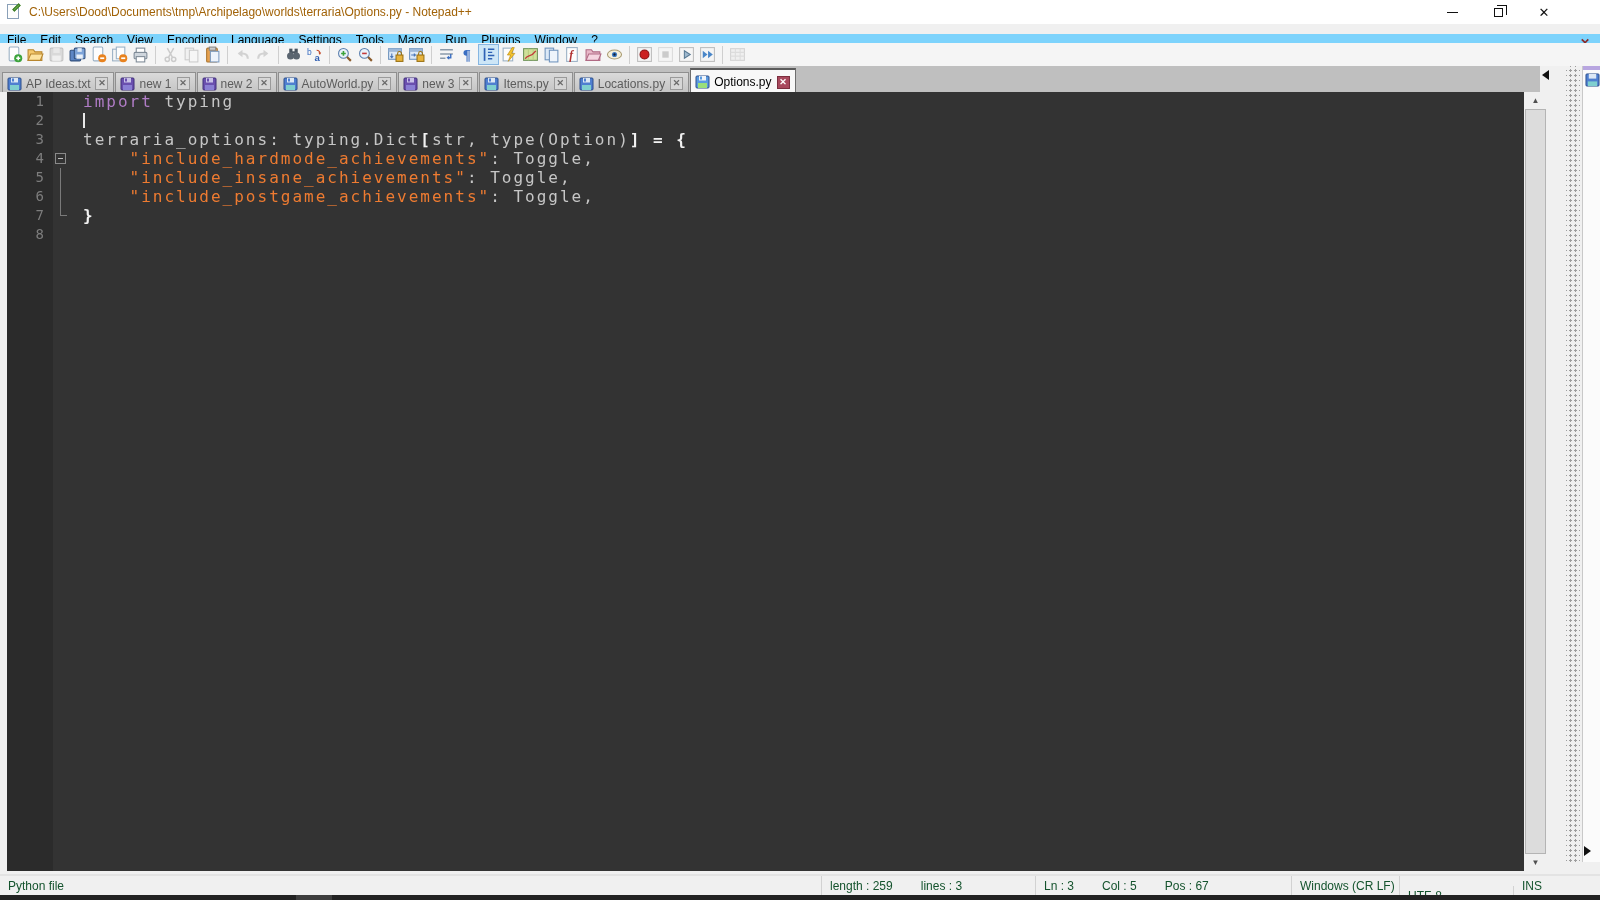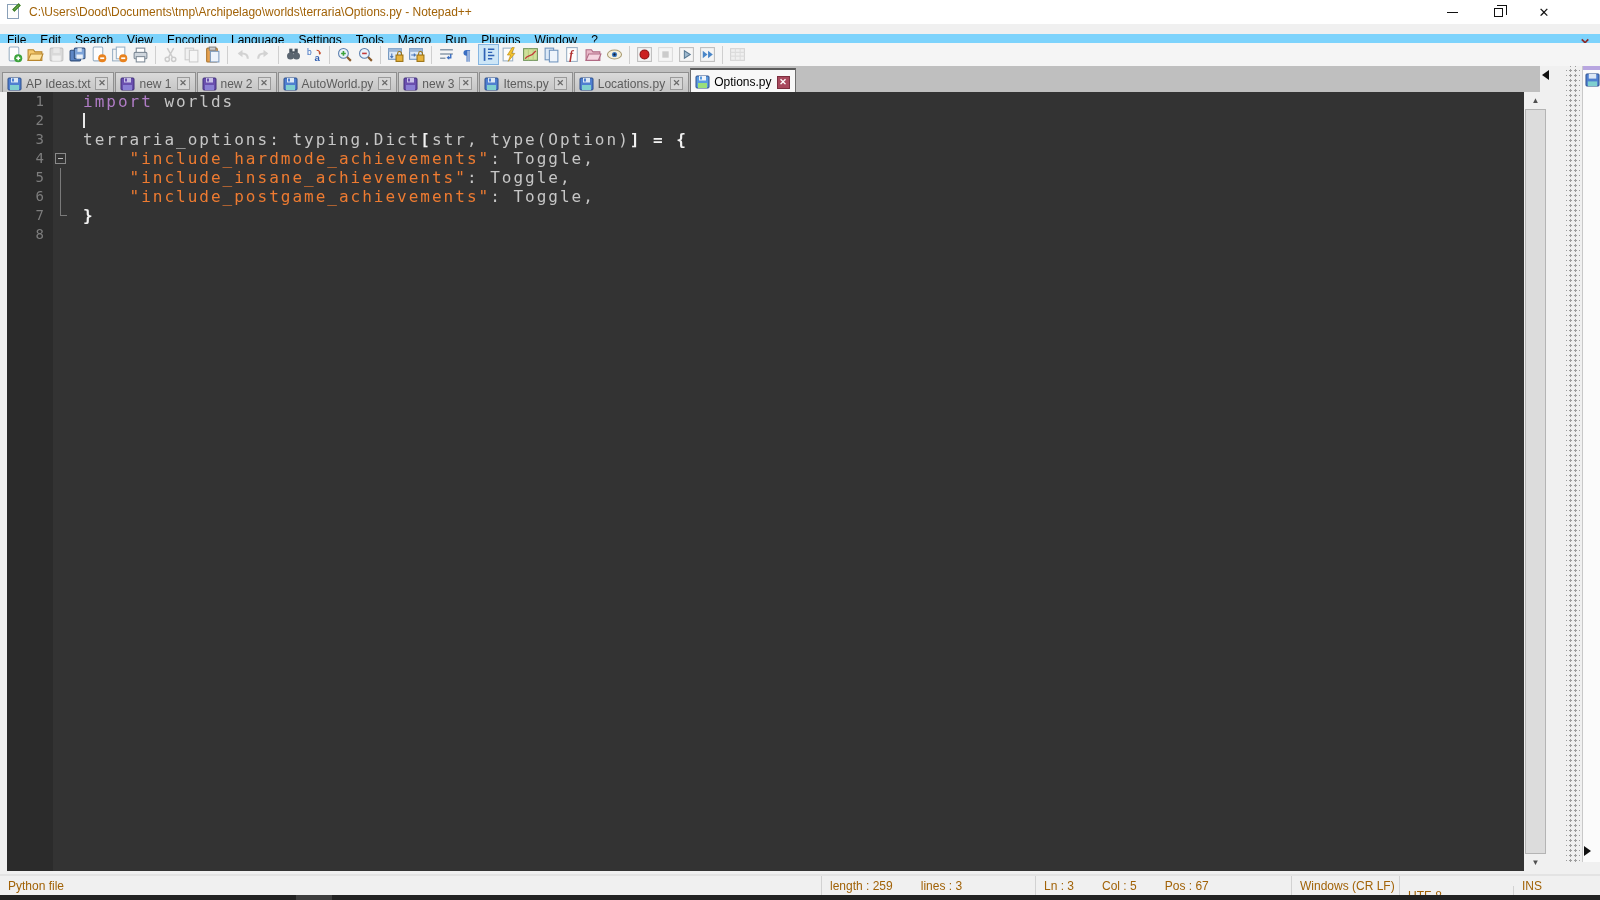--- a/index.html
+++ b/index.html
@@ -73,21 +73,21 @@
   .right-strip { position:absolute; left:1556px; top:66px; width:44px; height:796px; background:#f0f0f0; z-index:5; }
   .tab-scroll-left { position:absolute; left:-14px; top:4px; width:0; height:0; border-top:5px solid transparent; border-bottom:5px solid transparent; border-right:7px solid #111; }
   .grip { position:absolute; left:10px; top:0; width:14px; height:100%;
           background-image:radial-gradient(#9d9d9d 1px, transparent 1.3px); background-size:5px 5px; background-position:2px 2px; }
   .sliver { position:absolute; left:26px; top:0; width:18px; height:100%; background:#fbfbfb; border-left:1px solid #c9c9c9; }
   .sliver-tab-top { position:absolute; left:0; top:0; width:18px; height:4px; background:#b8a6e0; }
   .sliver-floppy { position:absolute; left:2px; top:7px; }
   .panel-scroll-right { position:absolute; left:28px; bottom:6px; width:0; height:0; border-top:5px solid transparent; border-bottom:5px solid transparent; border-left:7px solid #111; }
 
   
-  .statusbar { position:absolute; left:0; top:874px; width:1600px; height:21px; background:#f0f0f0; border-top:2px solid #e3e3e3; display:flex; align-items:center; color:#a16207; }
+  .statusbar { position:absolute; left:0; top:874px; width:1600px; height:21px; background:#f0f0f0; border-top:2px solid #e3e3e3; display:flex; align-items:center; color:#14532d; }
   .sb-seg { height:100%; display:flex; align-items:center; padding:0 8px; border-right:1px solid #d2d2d2; white-space:nowrap; }
   .sb-seg.first { width:822px; }
   .sb-gap { margin-left:28px; }
 
   .taskbar-edge { position:absolute; left:0; top:895px; width:1600px; height:5px; background:#222; }
   .taskbar-edge .lit { position:absolute; left:296px; top:0; width:36px; height:5px; background:#3d3d3d; }
 </style>
 </head>
 <body>
 
@@ -465,21 +465,21 @@
         <div class="fold-row">
           <div class="fold-vline"></div>
         </div>
         <div class="fold-row">
           <div class="fold-vline half"></div>
           <div class="fold-corner"></div>
         </div>
         <div class="fold-row"></div>
       </div>
     <div class="codecol">
-        <div class="code-row"><span class="tok-keyword">import</span><span class="tok-default"> worlds</span></div>
+        <div class="code-row"><span class="tok-keyword">import</span><span class="tok-default"> typing</span></div>
         <div class="code-row"><div class="caret"></div></div>
         <div class="code-row"><span class="tok-default">terraria_options: typing.Dict</span><span class="tok-operator">[</span><span class="tok-default">str, type(Option)</span><span class="tok-operator">]</span><span class="tok-operator"> = {</span></div>
         <div class="code-row"><span class="tok-default">    </span><span class="tok-string">"include_hardmode_achievements"</span><span class="tok-default">: Toggle,</span></div>
         <div class="code-row"><span class="tok-default">    </span><span class="tok-string">"include_insane_achievements"</span><span class="tok-default">: Toggle,</span></div>
         <div class="code-row"><span class="tok-default">    </span><span class="tok-string">"include_postgame_achievements"</span><span class="tok-default">: Toggle,</span></div>
         <div class="code-row"><span class="tok-operator">}</span></div>
       </div>
   </div>
   <div class="vscroll">
     <div class="vs-arrow" style="top:0;">▲</div>

